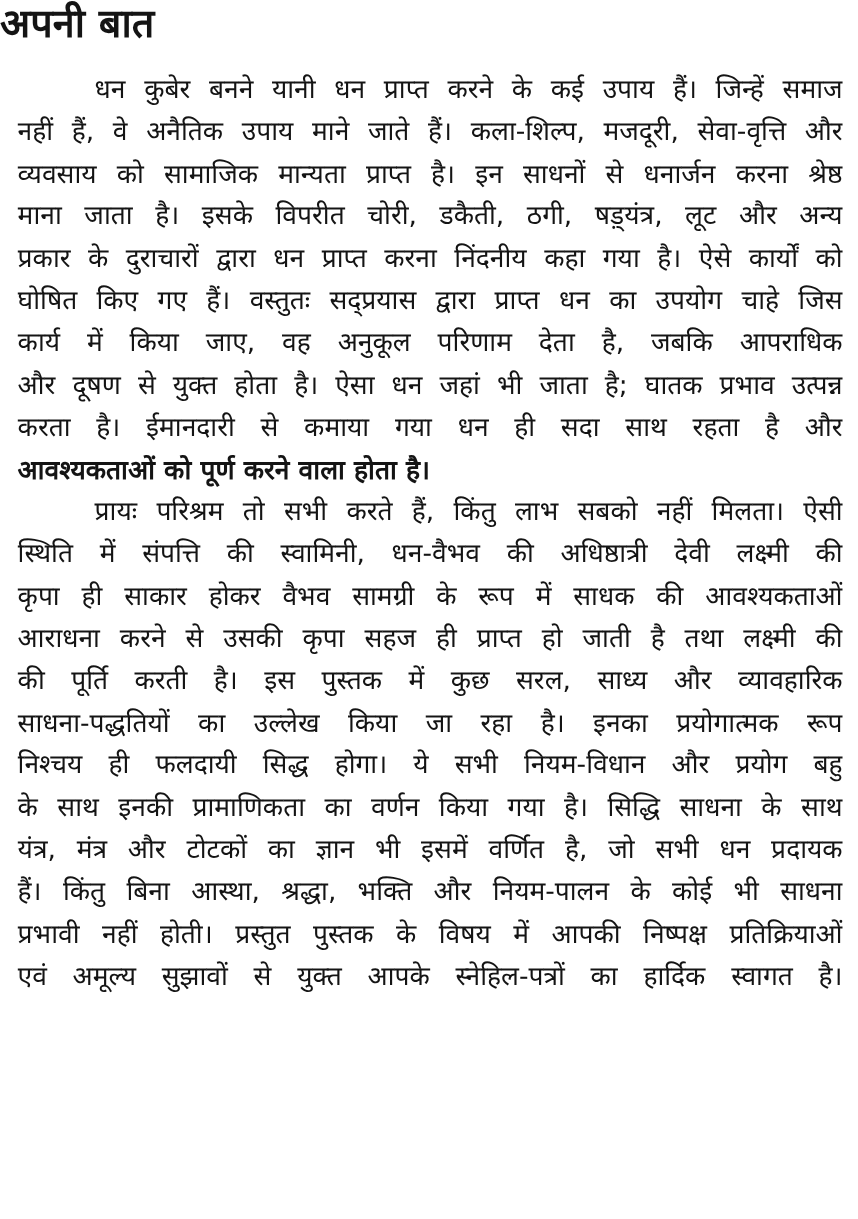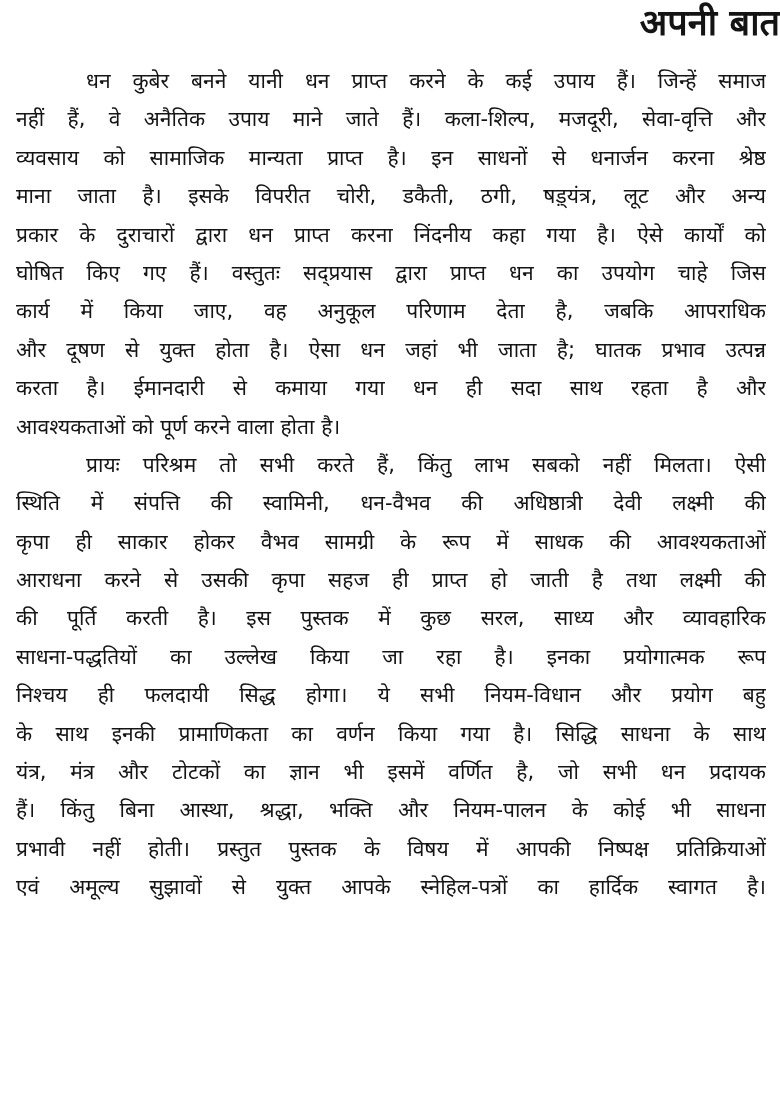--- a/index.html
+++ b/index.html
@@ -1,33 +1,33 @@
 <!DOCTYPE html>
 <html><head>
 <meta charset="utf-8">
 <style>
   html, body { margin: 0; padding: 0; background: #ffffff; }
   body { width: 780px; height: 1108px; overflow: hidden; position: relative; color: #141414; }
   .page { position: absolute; left: 0; top: 0; width: 780px; height: 1108px; }
   .title {
-    position: absolute; left: 0; top: 0; width: 780px; text-align: right;
+    position: absolute; left: 0; top: 0; width: 780px; text-align: left;
     font-family: "DejaVu Sans", "Liberation Sans", sans-serif;
     font-size: 36px; font-weight: bold; line-height: 46px; letter-spacing: 0px;
   }
   .body {
     position: absolute; left: 16px; top: 62px; width: 750px;
     font-family: "DejaVu Sans", "Liberation Sans", sans-serif;
-    font-size: 21px; line-height: 38.4px;
+    font-size: 24px; line-height: 38.4px;
   }
   .line {
     display: block; height: 38.4px; white-space: nowrap;
     text-align: justify; text-align-last: justify; overflow: hidden;
   }
   .line.indent { padding-left: 70px; }
-  .line.last { text-align-last: left; }
+  .line.last { text-align-last: left; font-weight: bold; }
 </style>
 </head>
 <body>
 
 <div class="page">
   <div class="title">अपनी बात</div>
 
   <div class="body">
     <div>
       <span class="line indent">धन कुबेर बनने यानी धन प्राप्त करने के कई उपाय हैं। जिन्हें समाज</span>

